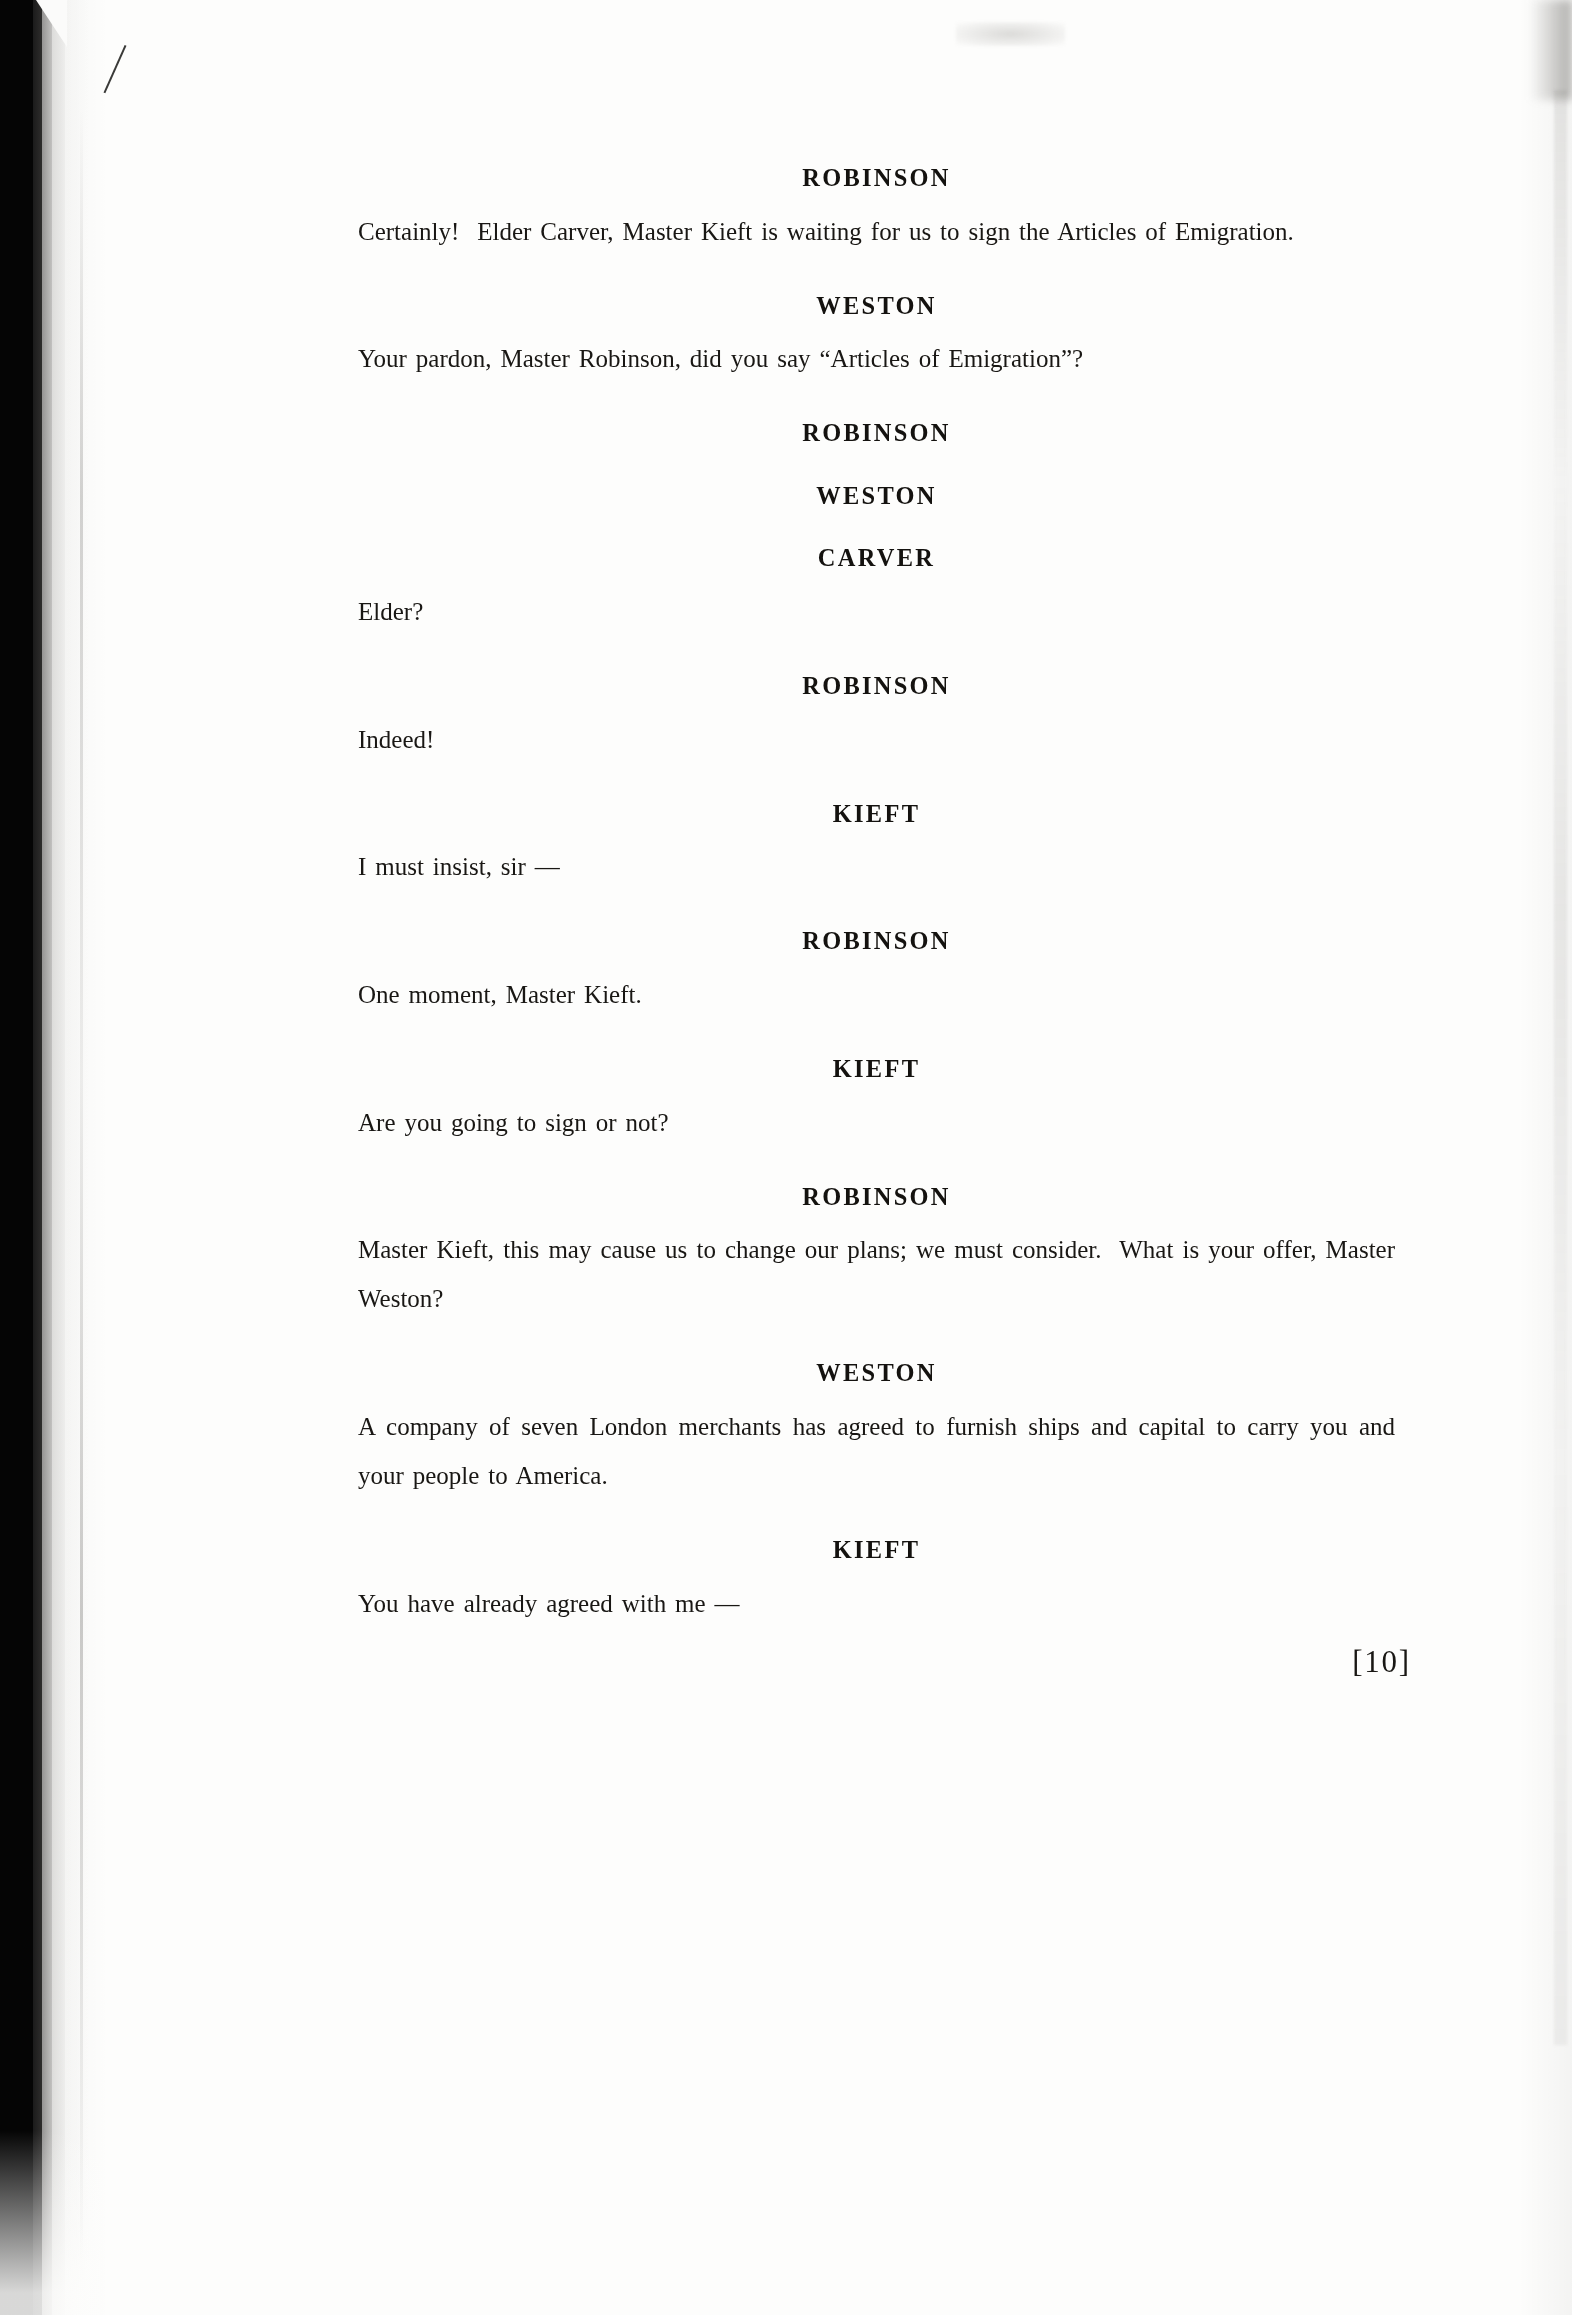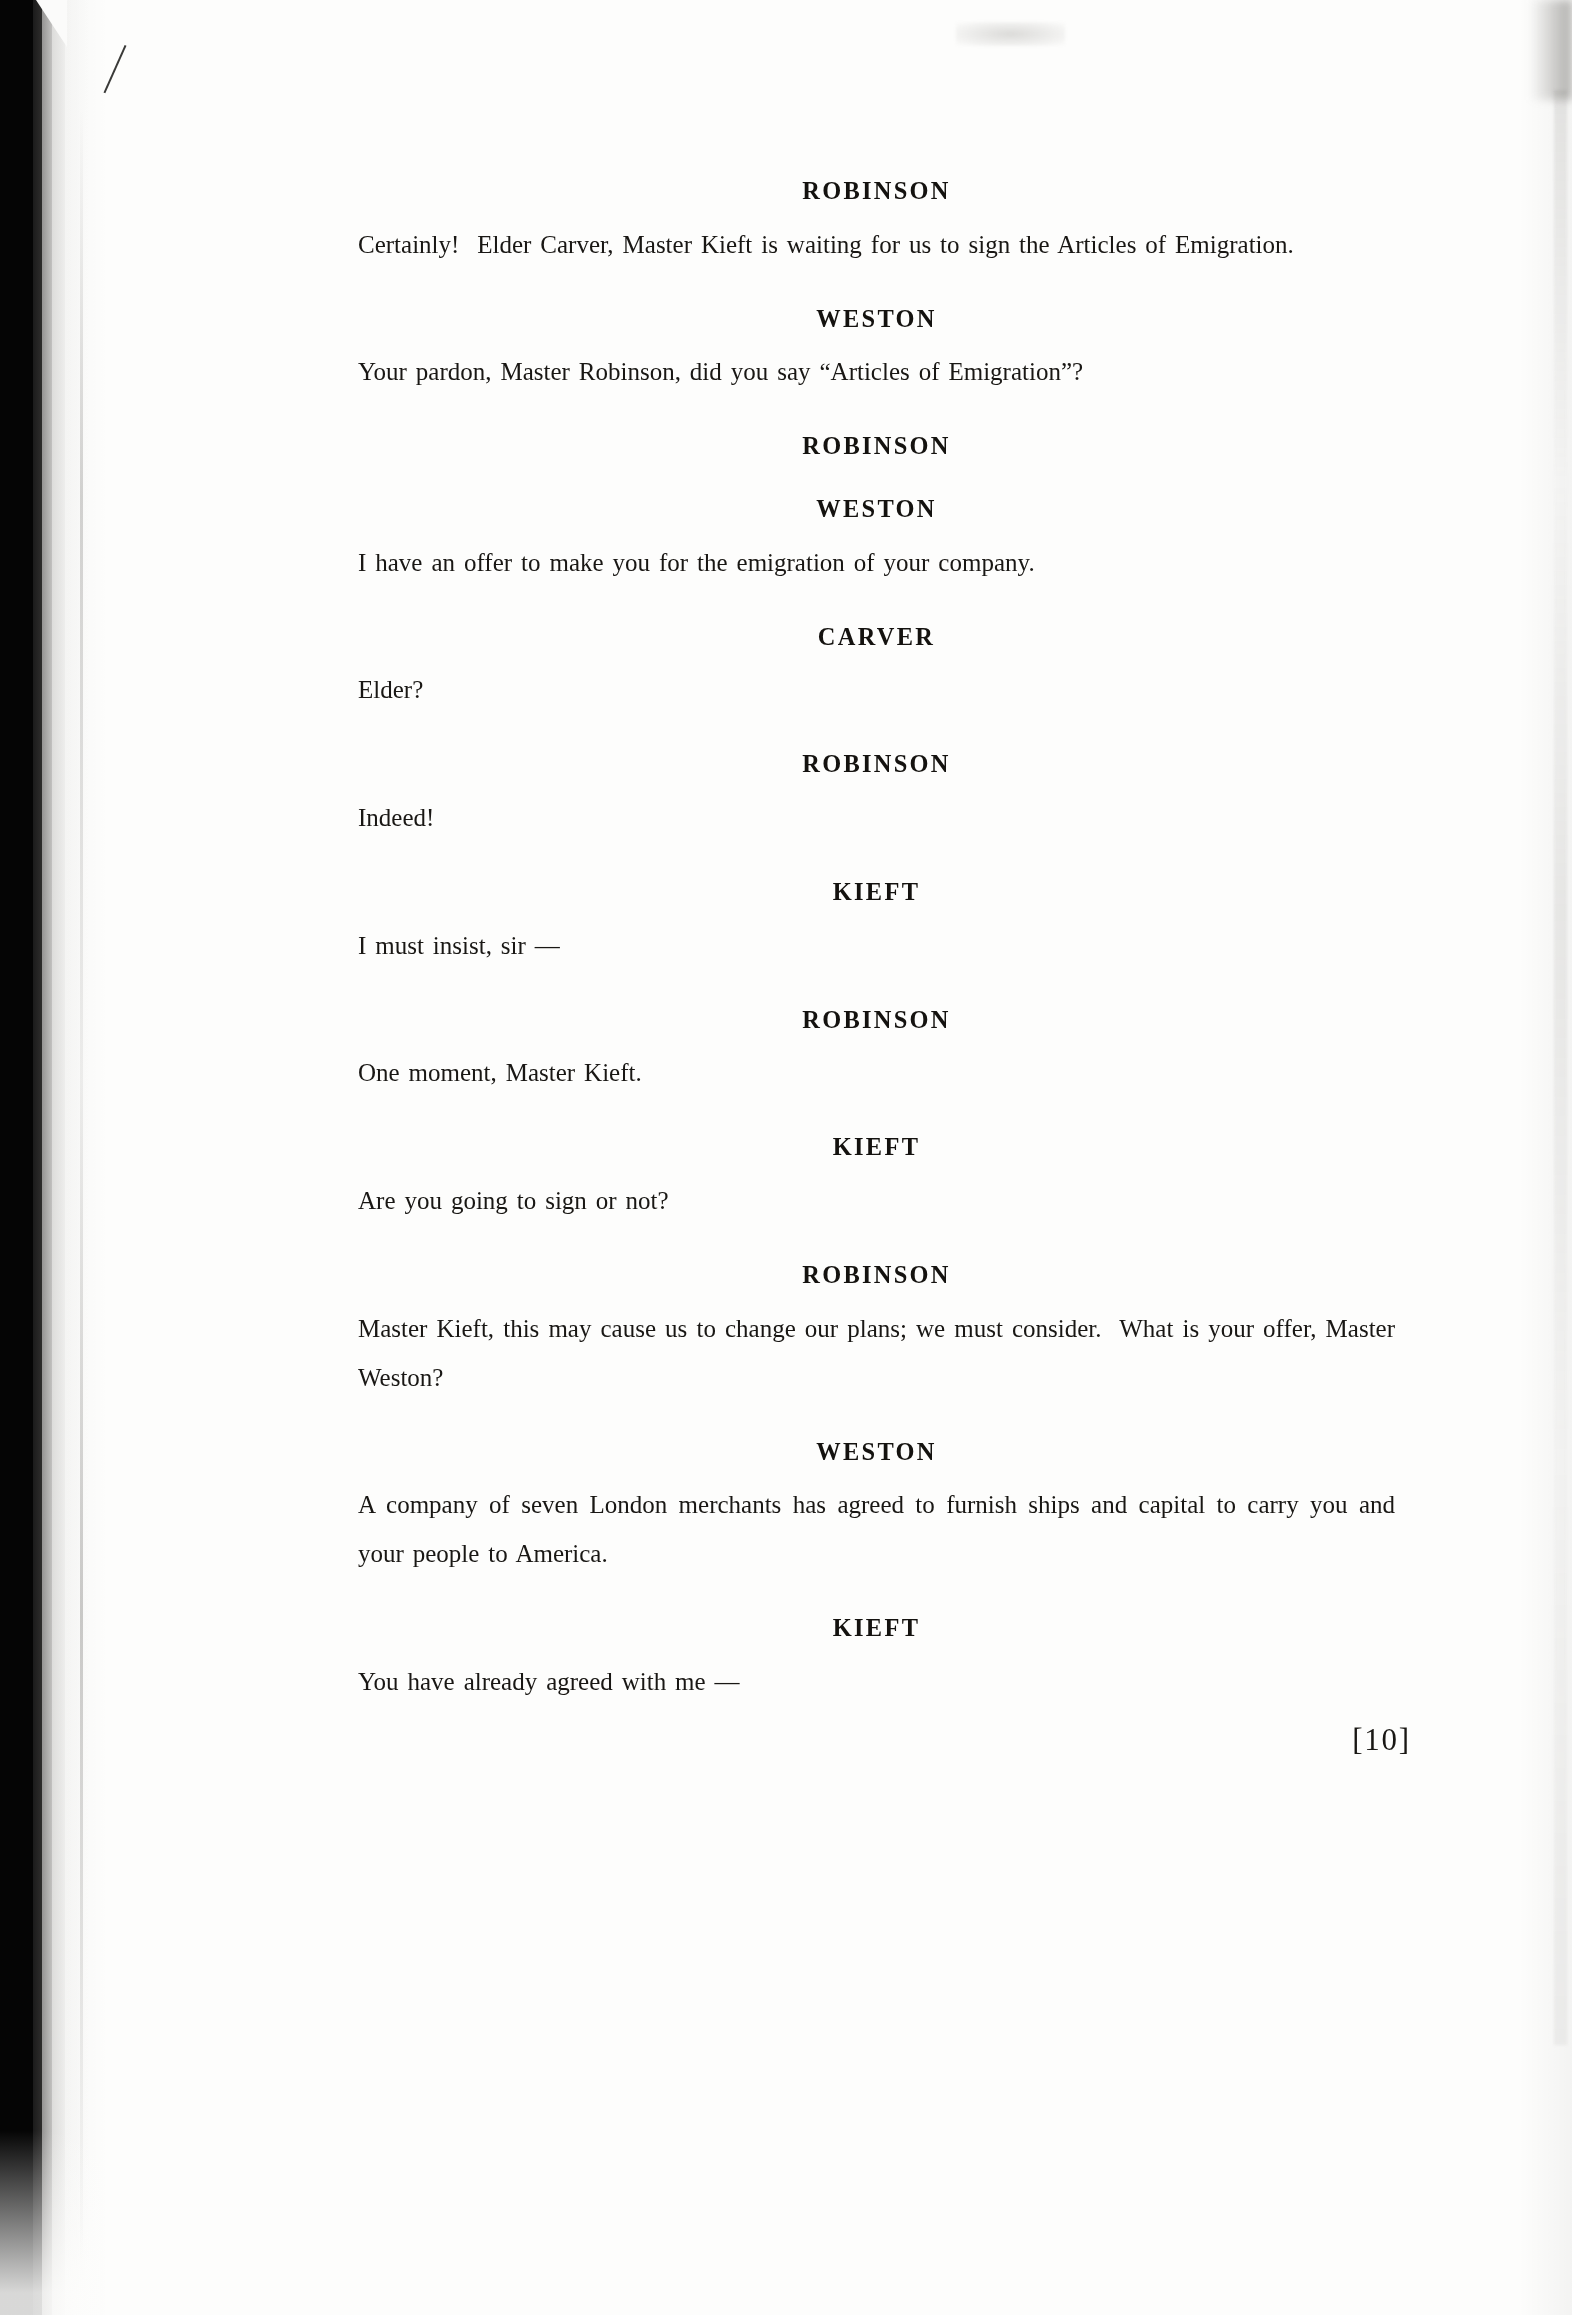--- a/index.html
+++ b/index.html
@@ -103,21 +103,21 @@
     width: 109px;
     height: 23.5px;
     background: radial-gradient(ellipse at center, rgba(120,118,114,0.25), rgba(120,118,114,0));
     filter: blur(1.8px);
   }
 
   
   .page-content {
     position: absolute;
     left: 342px;
-    top: 179px;
+    top: 166px;
     width: 1069px;
   }
 
   .entry { margin: 0; }
   .speaker {
     font-weight: 700;
     font-size: 24.4px;
     letter-spacing: 2.3px;
     text-align: center;
     line-height: 1;
@@ -168,21 +168,20 @@
       <div class="speaker">WESTON</div>
       <p class="line">Your pardon, Master Robinson, did you say “Articles of Emigration”?</p>
     </section>
 
     <section class="entry">
       <div class="speaker">ROBINSON</div>
     </section>
 
     <section class="entry">
       <div class="speaker">WESTON</div>
-      <p class="line">I have an offer to make you for the emigration of your company.</p>
     </section>
 
     <section class="entry">
       <div class="speaker">CARVER</div>
       <p class="line">Elder?</p>
     </section>
 
     <section class="entry">
       <div class="speaker">ROBINSON</div>
       <p class="line">Indeed!</p>

